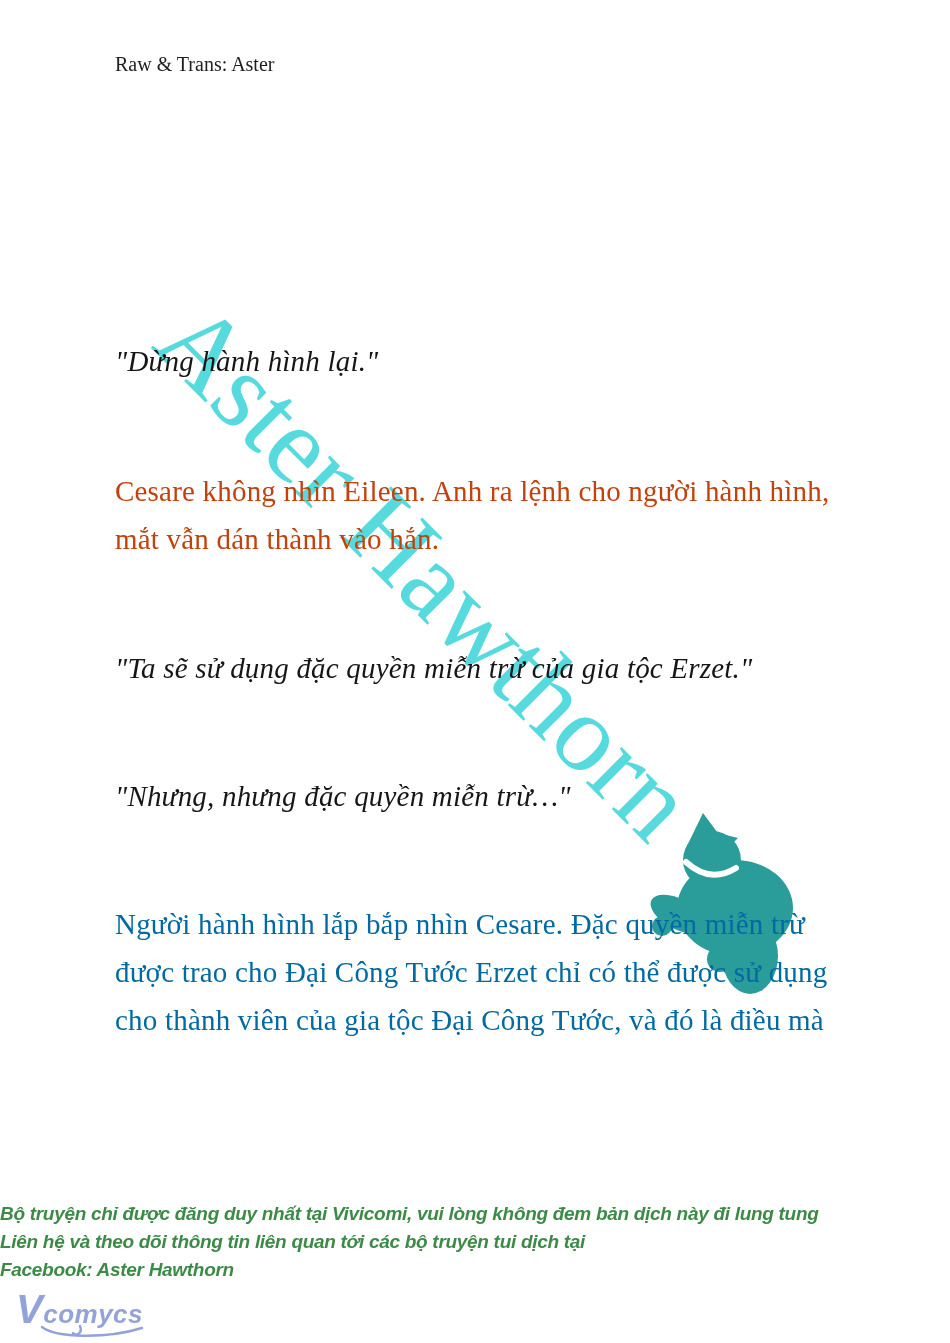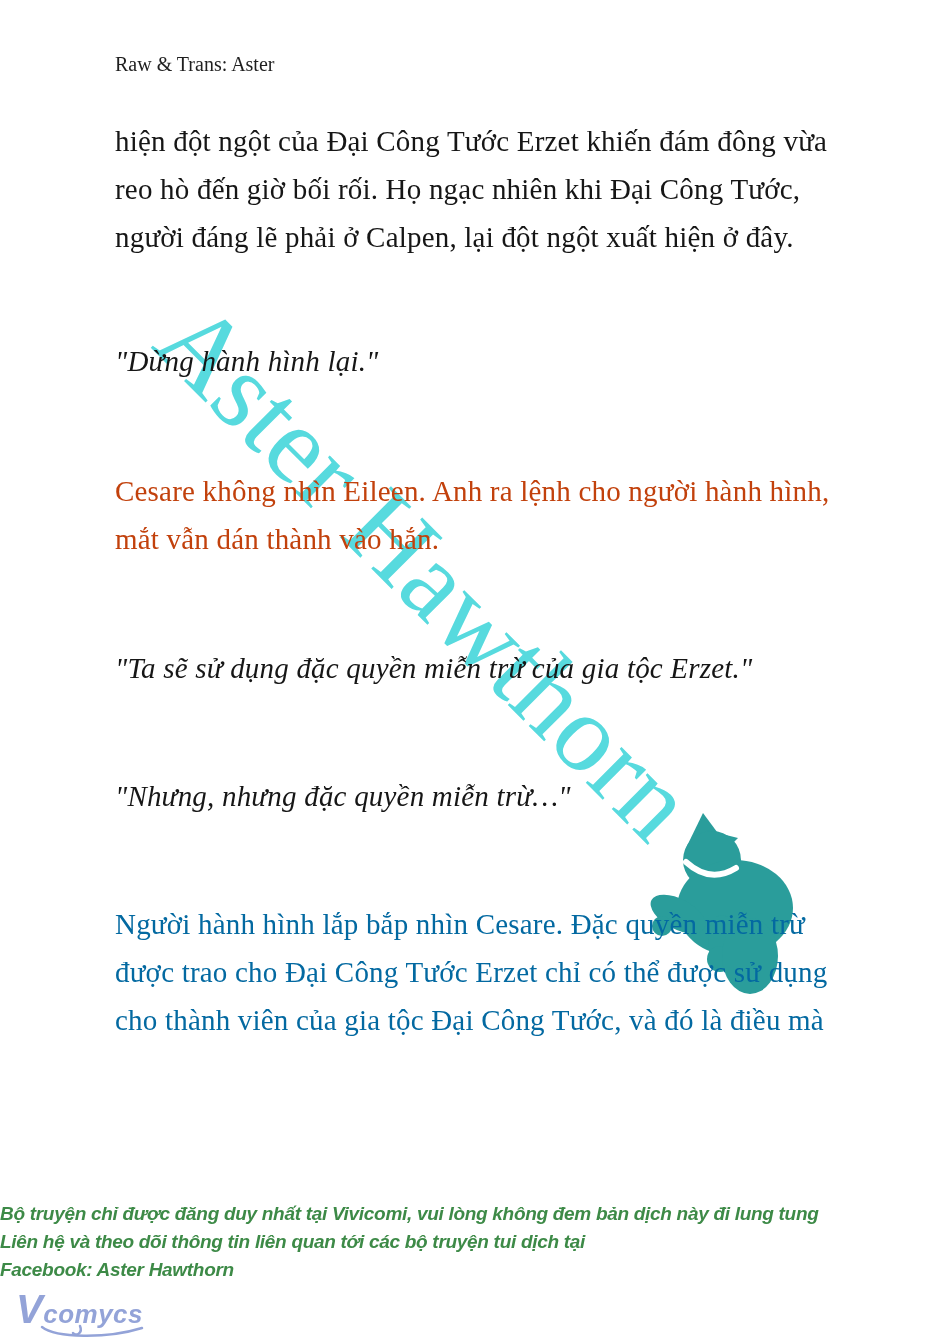--- a/index.html
+++ b/index.html
@@ -60,25 +60,20 @@
       <circle cx="12" cy="120" r="10"></circle>
       <ellipse cx="72" cy="135" rx="14" ry="26"></ellipse>
       <circle cx="70" cy="153" r="13"></circle>
       <ellipse cx="100" cy="150" rx="28" ry="38"></ellipse>
     </g>
     <path d="M36,56 Q60,78 86,62" fill="none" stroke="#ffffff" stroke-width="6" stroke-linecap="round"></path>
   </svg>
 
   <div class="credit">Raw &amp; Trans: Aster</div>
 
-  <div class="para normal" style="top: 117px; color: rgb(22, 22, 22);">
-    <div>hiện đột ngột của Đại Công Tước Erzet khiến đám đông vừa</div>
-    <div>reo hò đến giờ bối rối. Họ ngạc nhiên khi Đại Công Tước,</div>
-    <div>người đáng lẽ phải ở Calpen, lại đột ngột xuất hiện ở đây.</div>
-  </div>
 
   <div class="para quote" style="top: 337px; color: rgb(22, 22, 22);">
     <div>"Dừng hành hình lại."</div>
   </div>
 
   <div class="para normal" style="top: 467px; color: #c2410c;">
     <div>Cesare không nhìn Eileen. Anh ra lệnh cho người hành hình,</div>
     <div>mắt vẫn dán thành vào hắn.</div>
   </div>
 

